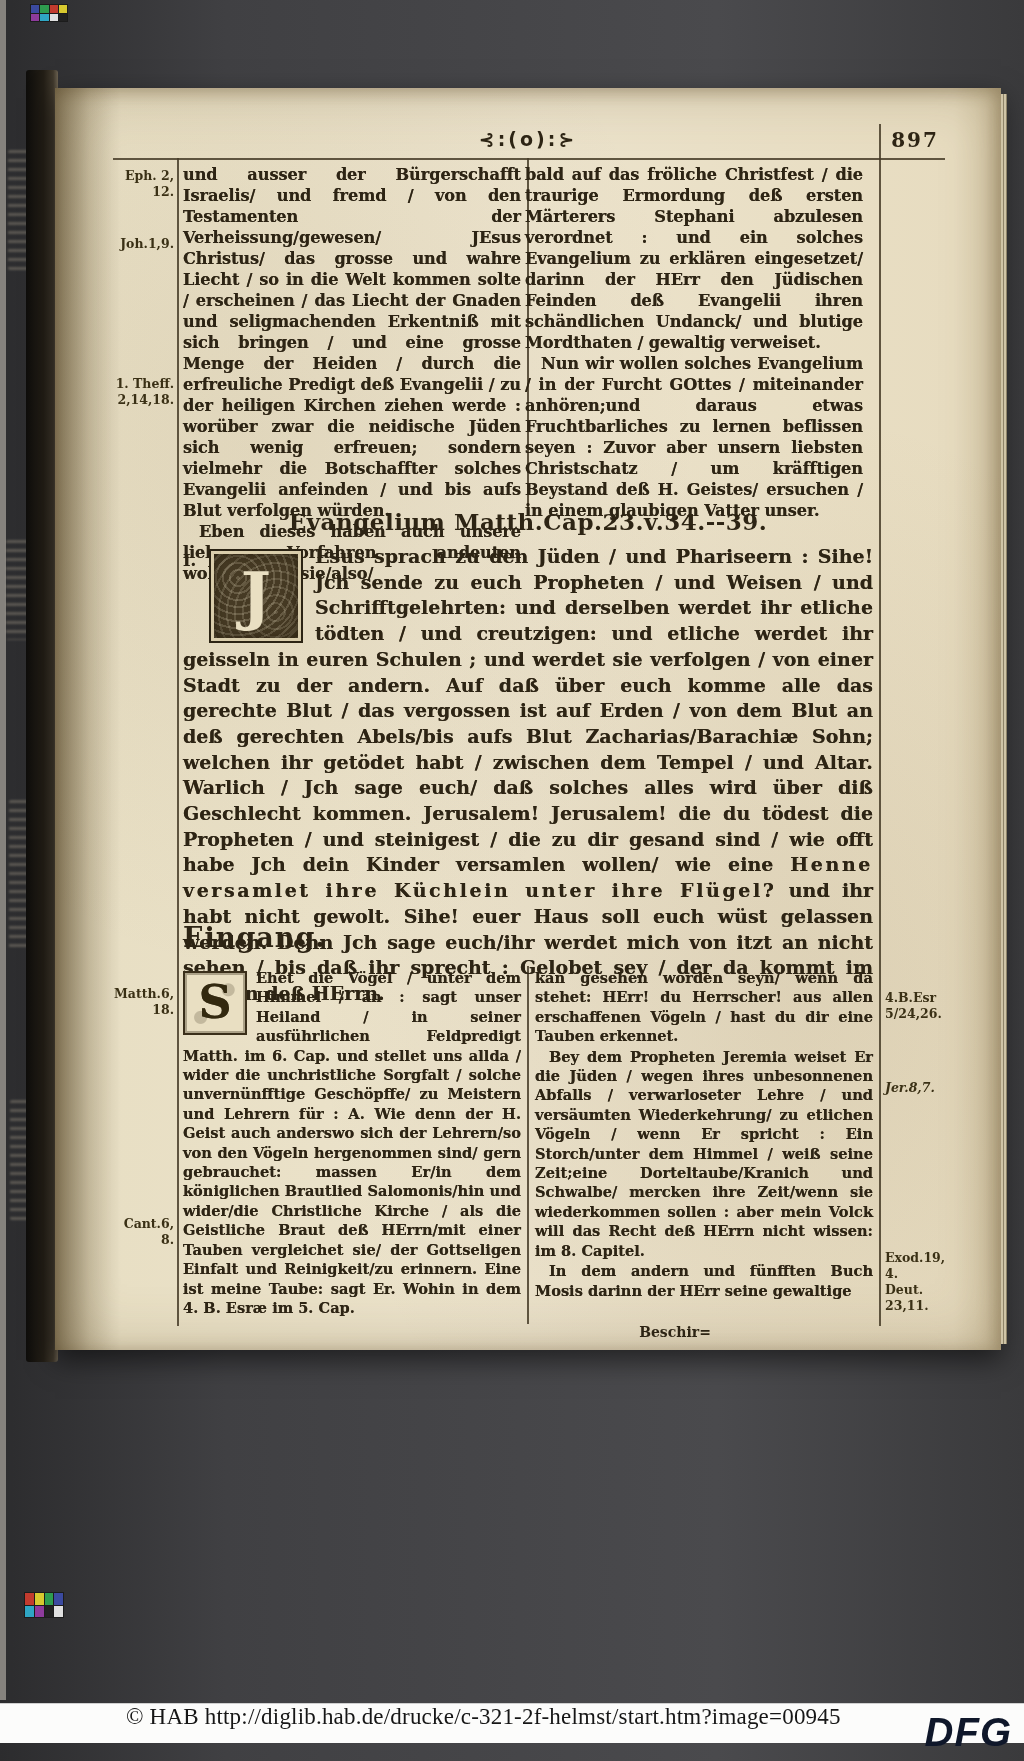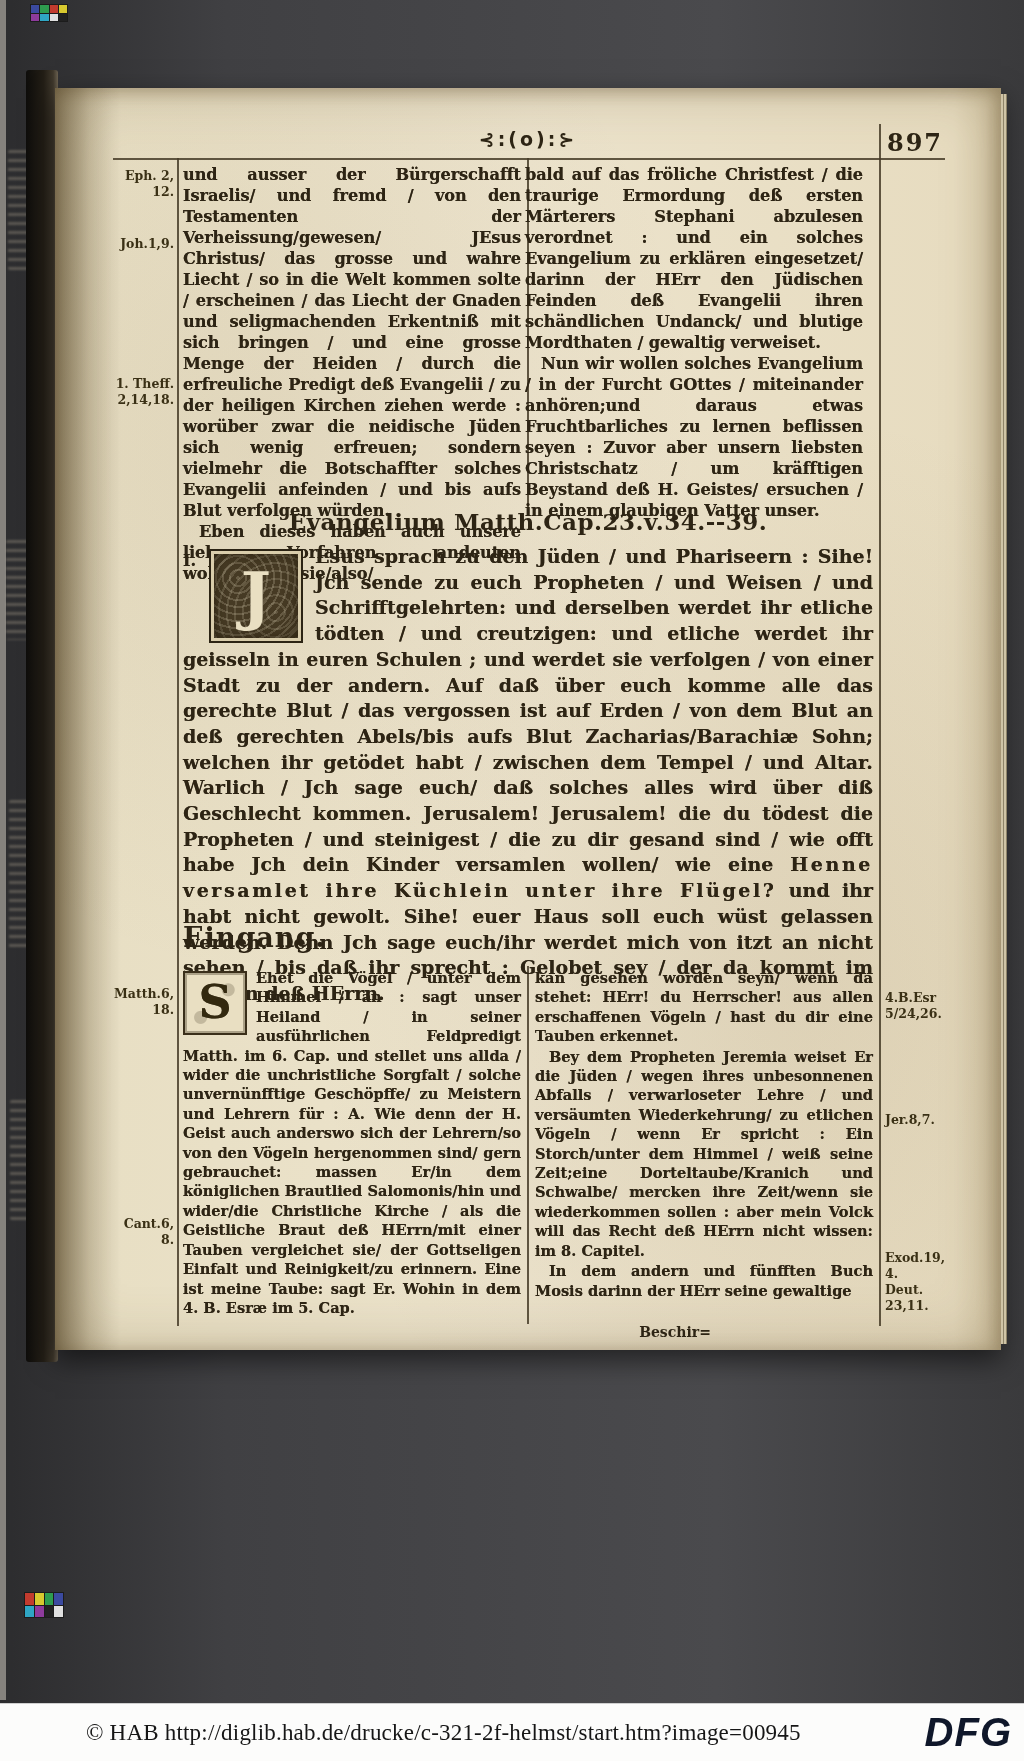--- a/index.html
+++ b/index.html
@@ -61,38 +61,38 @@
     background:repeating-linear-gradient(90deg,#cfc4a6 0 2px,#8e8469 2px 3px);
   }
   
   .ornament{
     position:absolute;top:40px;left:128px;width:690px;text-align:center;
     font-family:"DejaVu Sans", sans-serif;
     font-size:19px;font-weight:700;letter-spacing:3px;color:var(--ink);
   }
   .pagenum{
     position:absolute;top:40px;left:828px;width:64px;text-align:center;
-    font-size:24px;font-weight:700;letter-spacing:2px;
+    font-size:20px;font-weight:700;letter-spacing:2px;
   }
   
   .rule{position:absolute;background:var(--rule);opacity:.85;}
   .rule-top{top:70px;left:58px;width:832px;height:2px;}
   .rule-left{left:122px;top:70px;width:2px;height:1168px;}
   .rule-right{left:824px;top:36px;width:2px;height:1202px;}
   .rule-center-top{left:472px;top:70px;width:2px;height:352px;}
   .rule-center-bottom{left:472px;top:878px;width:2px;height:358px;}
   
   .mnote{
     position:absolute;white-space:pre-line;
     font-size:12.5px;line-height:1.28;font-weight:700;color:#3a3015;
   }
   .ml{left:59px;width:60px;text-align:right;}
   .mr{left:830px;width:64px;}
   .ml0{top:80px;} .ml1{top:148px;} .ml2{top:288px;} .ml3{top:898px;} .ml4{top:1128px;}
-  .mr0{top:902px;} .mr1{top:1024px;} .mr2{top:1162px;}
+  .mr0{top:902px;} .mr1{top:992px;font-style:italic;} .mr2{top:1162px;}
   
   .intro{position:absolute;left:128px;top:76px;width:690px;height:346px;display:flex;gap:4px;}
   .intro .col{width:338px;}
   .intro p{
     font-size:16.2px;line-height:21px;text-align:justify;font-weight:700;
     letter-spacing:-0.1px;text-shadow:0 0 .4px rgba(45,36,20,.75);
   }
   .intro p.ind{text-indent:16px;}
   .gospel-head{
     position:absolute;top:420px;left:128px;width:690px;text-align:center;
@@ -166,23 +166,23 @@
   .gs-patch{
     position:absolute;left:344px;top:40px;width:58px;height:46px;
     border:2px solid #111;background:#fff;display:flex;padding:3px;gap:1px;
   }
   .gs-cell{flex:1;}
   .gs-light{background:#f1f1f1;border:1px solid #bbb;}
   .gs-mid{background:#8e8e8e;}
   .gs-dark{background:#141414;}
   
   .footer{
-    position:absolute;left:0;top:1703px;width:1024px;height:58px;
+    position:absolute;left:0;top:1703px;width:1024px;height:40px;
     background:#fcfcfb;border-top:1px solid #cfcfcf;
-    display:flex;align-items:center;
+    display:flex;align-items:flex-start;padding-left:40px;
   }
   .copyright{
     margin-left:86px;font-family:"Liberation Serif", serif;font-size:23px;color:#161616;letter-spacing:.2px;
   }
   .dfg{
     position:absolute;right:12px;top:6px;
     font-family:"Liberation Sans", sans-serif;font-style:italic;font-weight:700;
     font-size:40px;color:#0f172a;letter-spacing:1px;
   }
 </style>

